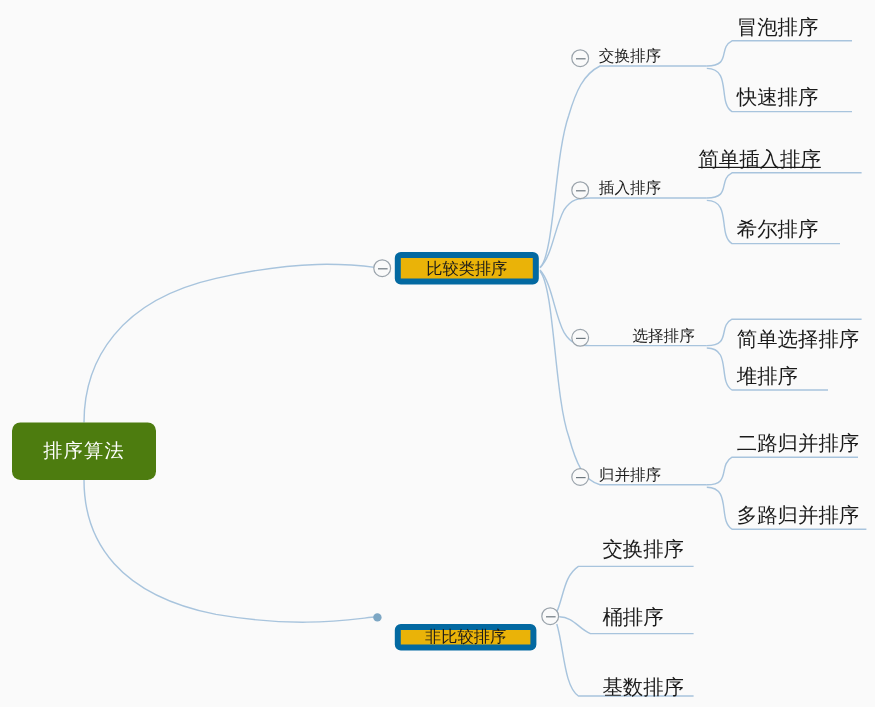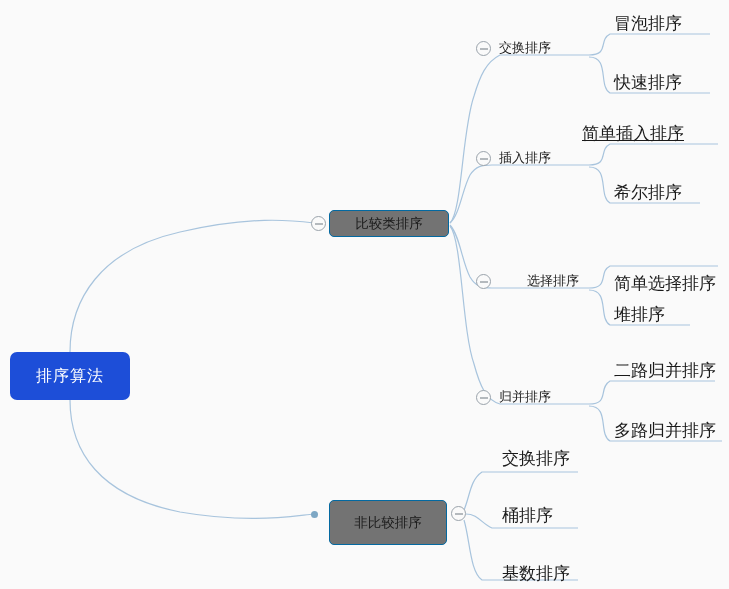--- a/index.html
+++ b/index.html
@@ -23,36 +23,36 @@
     height: 589px;
     pointer-events: none;
   }
 
   
   .root-node {
     position: absolute;
     display: flex;
     align-items: center;
     justify-content: center;
-    background: #1d4ed8;
+    background: #4d7c0f;
     color: #ffffff;
     border-radius: 7px;
     font-size: 16px;
     letter-spacing: 1px;
     box-sizing: border-box;
   }
 
   
   .box-node {
     position: absolute;
     display: flex;
     align-items: center;
     justify-content: center;
-    background: #737373;
-    border: 1px solid #0369a1;
+    background: #eab308;
+    border: 5px solid #0369a1;
     border-radius: 5px;
     color: #1a1a1a;
     font-size: 13.5px;
     box-sizing: border-box;
   }
 
   
   .text-node {
     position: absolute;
     color: #1a1a1a;
@@ -157,21 +157,21 @@
   <div class="text-node leaf" style="left:614px; top:184px;">希尔排序</div>
 
   <div class="text-node leaf" style="left:614px; top:247px;margin-top:28px;">简单选择排序</div>
   <div class="text-node leaf" style="left:614px; top:306px;">堆排序</div>
 
   <div class="text-node leaf" style="left:614px; top:362px;text-align:center;">二路归并排序</div>
   <div class="text-node leaf" style="left:614px; top:422px;">多路归并排序</div>
 
   <div class="bullet" style="left:311px; top:511px;"></div>
 
-  <div class="box-node" style="left:329px; top:500px; width:118px; height:45px;text-align:center;">
+  <div class="box-node" style="left:329px; top:520px; width:118px; height:22px;text-align:center;">
     <span>非比较排序</span>
   </div>
 
   <div class="toggle" style="left:451px; top:506px;"></div>
 
   <div class="text-node leaf" style="left:502px; top:450px;">交换排序</div>
   <div class="text-node leaf" style="left:502px; top:507px;">桶排序</div>
   <div class="text-node leaf" style="left:502px; top:565px;">基数排序</div>
 
 </div>

